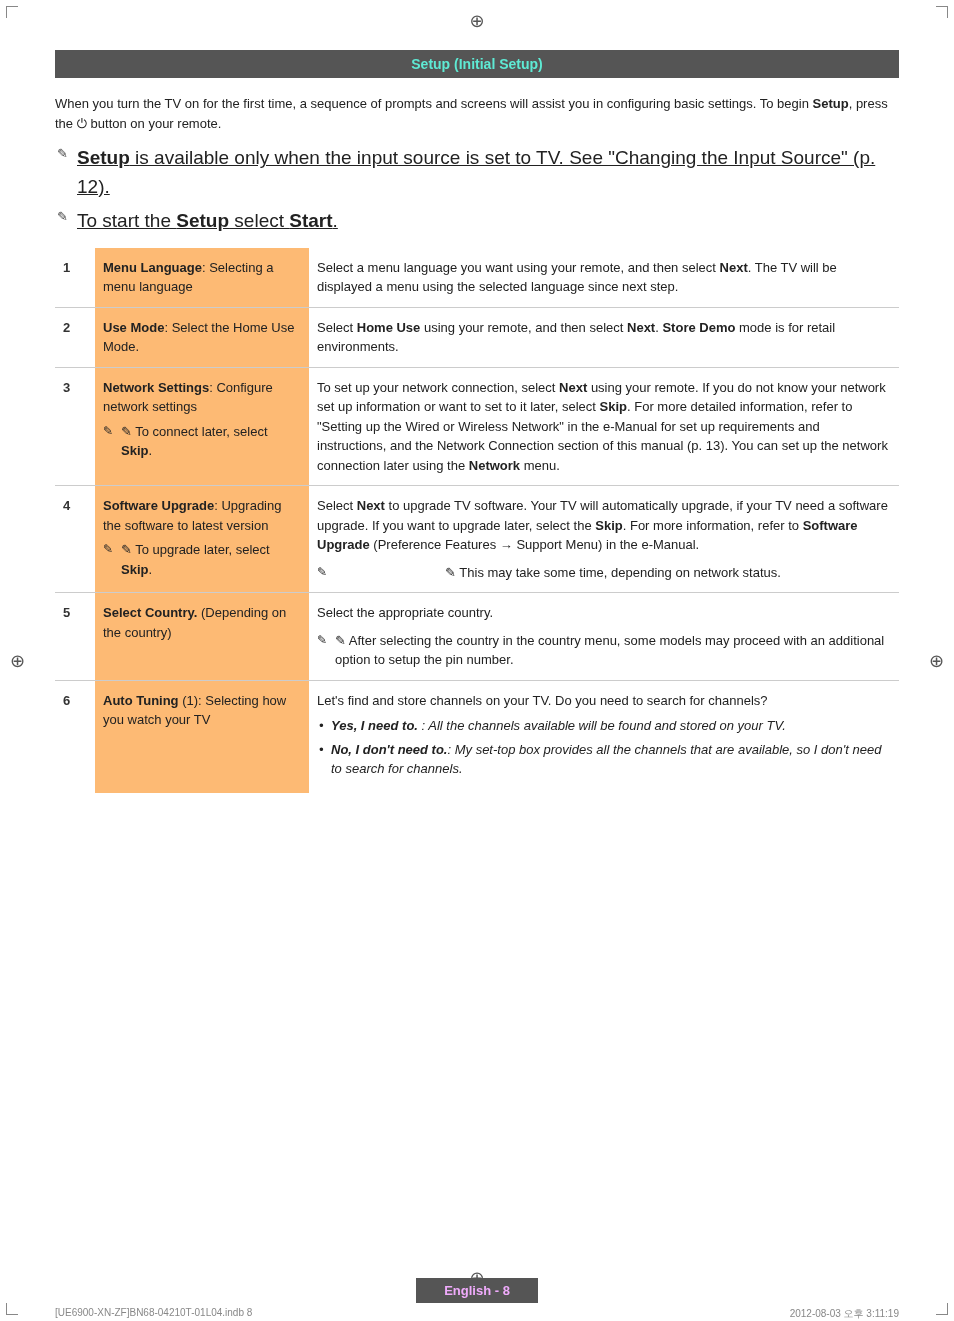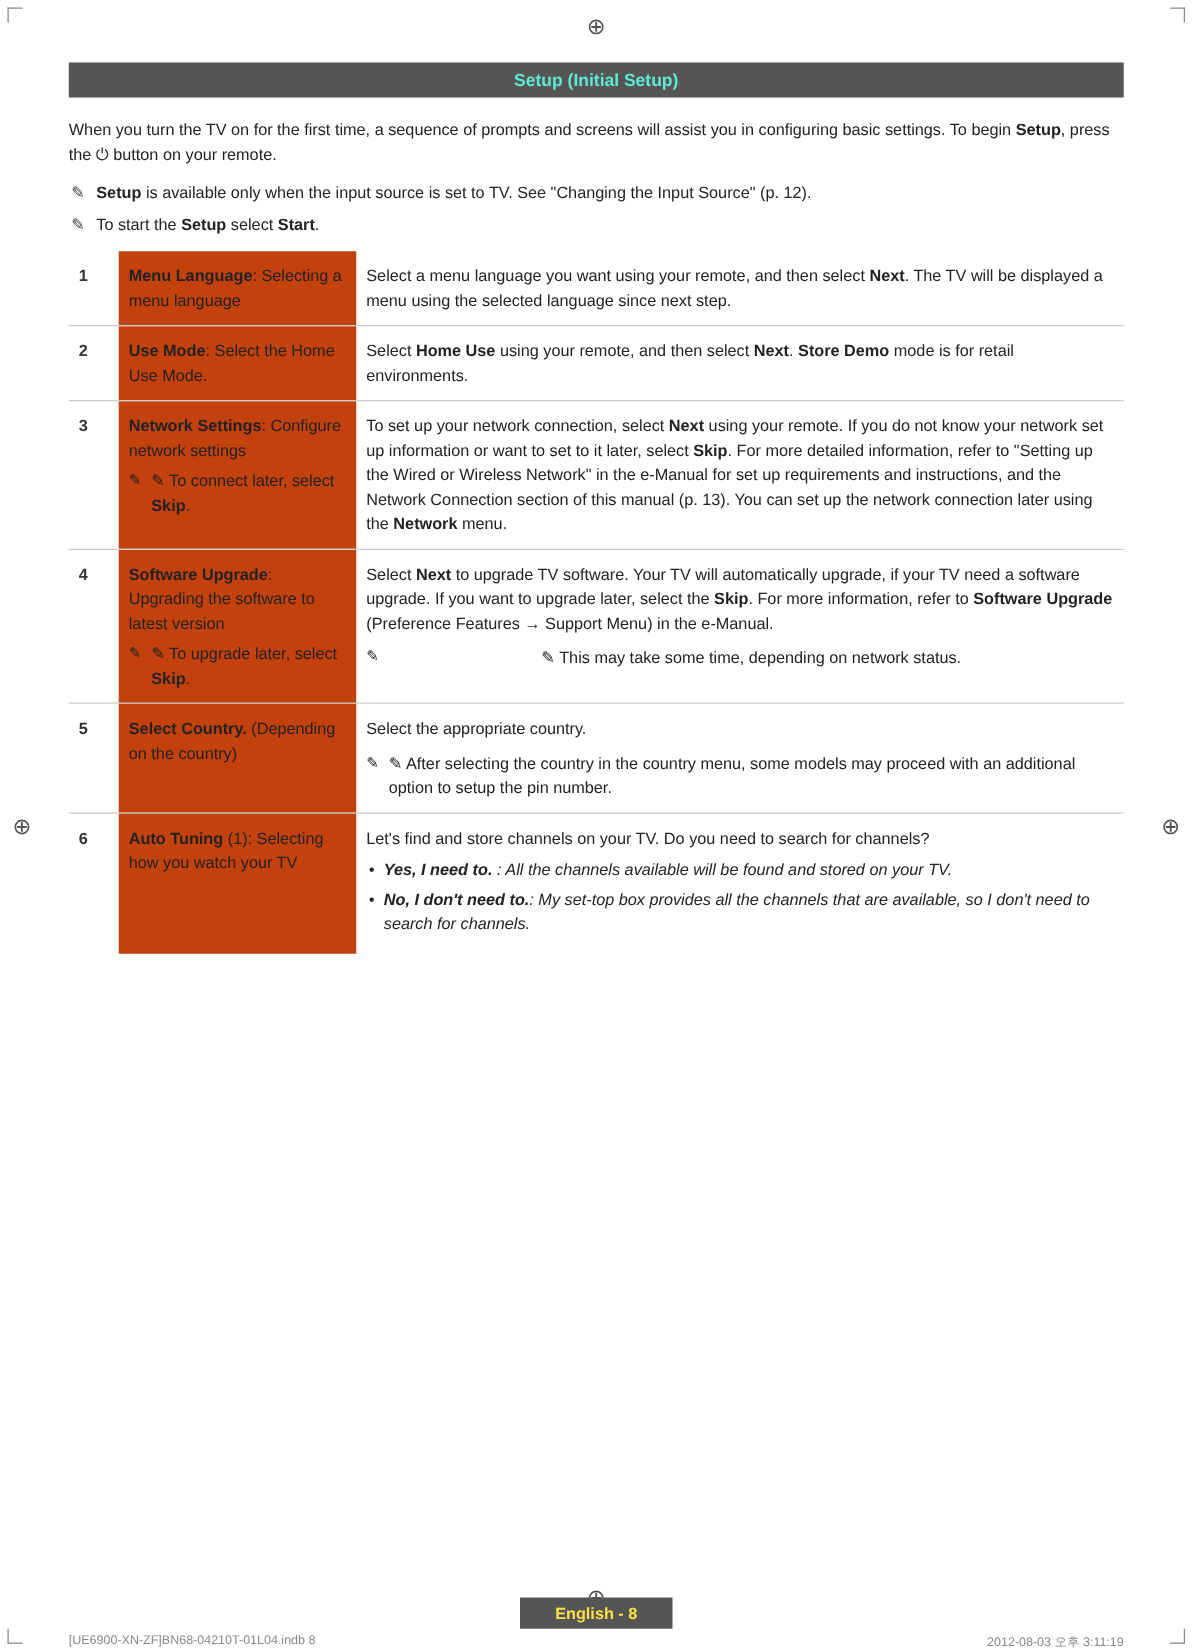--- a/index.html
+++ b/index.html
@@ -79,25 +79,26 @@
       line-height: 1.55;
       margin-bottom: 10px;
     }
 
     
     .note-list {
       list-style: none;
       margin-bottom: 12px;
     }
     .note-list li {
-      font-size: 13px;
+      font-size: 19px;
       line-height: 1.5;
       margin-bottom: 6px;
       padding-left: 22px;
       position: relative;
+      text-decoration: underline;
     }
     .note-list li::before {
       content: '✎';
       position: absolute;
       left: 2px;
       top: 0;
       font-size: 13px;
       color: #444;
     }
 
@@ -120,22 +121,22 @@
       width: 40px;
       text-align: left;
       padding-left: 4px;
       font-size: 28px;
       font-weight: bold;
       color: #333;
       vertical-align: top;
       padding-top: 10px;
     }
     .step-title-cell {
-      width: 190px;
-      background: #c2410c;
+      width: 214px;
+      background: #fdba74;
       padding: 10px 10px;
       vertical-align: top;
     }
     .step-desc-cell {
       padding: 10px 12px;
       vertical-align: top;
     }
     .step-title {
       font-weight: bold;
       font-size: 13px;
@@ -163,21 +164,21 @@
       position: absolute;
       bottom: 18px;
       left: 0;
       right: 0;
       display: flex;
       justify-content: center;
       align-items: center;
     }
     .footer-label {
       background: #555;
-      color: #fde047;
+      color: #f0abfc;
       padding: 5px 28px;
       font-size: 13px;
       font-weight: bold;
     }
 
     
     .bottom-meta {
       position: absolute;
       bottom: 0;
       left: 55px;

